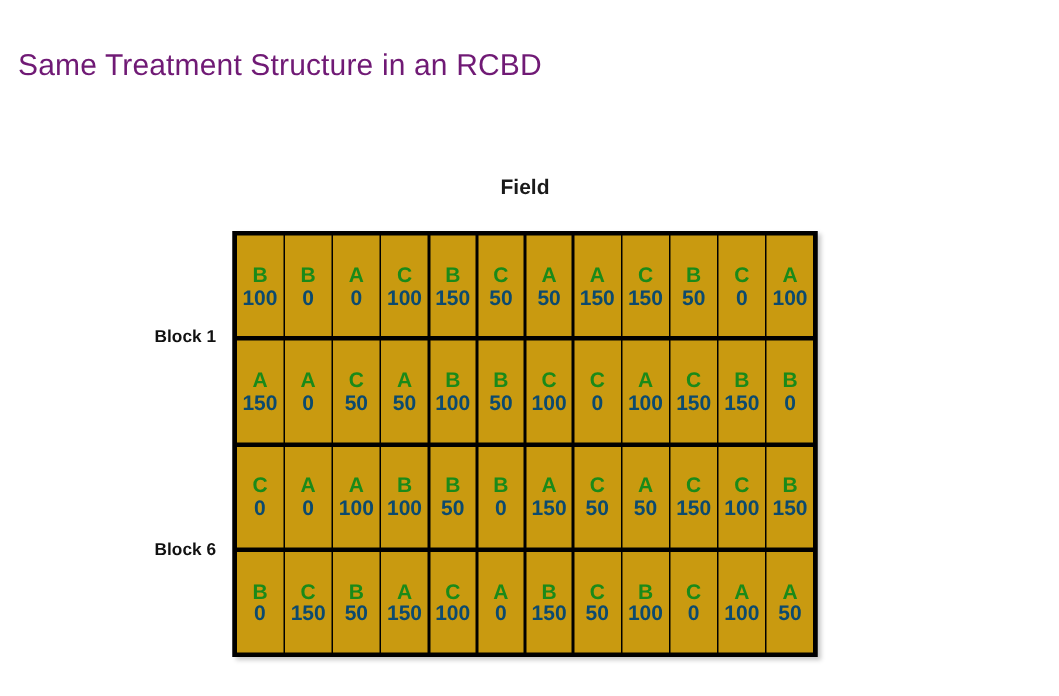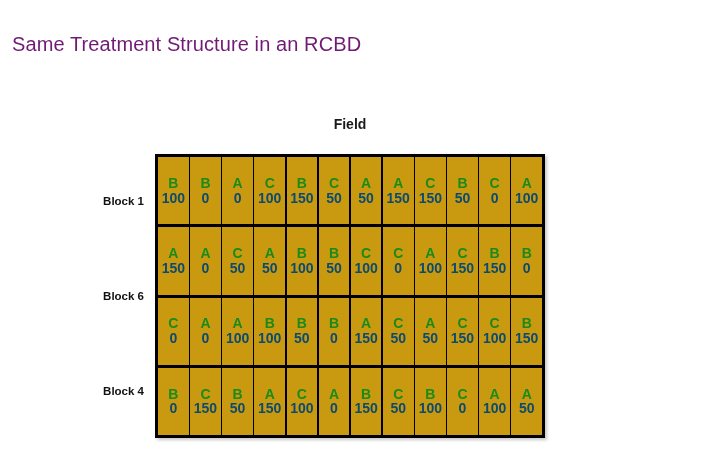--- a/index.html
+++ b/index.html
@@ -123,21 +123,20 @@
 
 <div id="slide-title">Same Treatment Structure in an RCBD</div>
 
 <div id="field-label">Field</div>
 
 <div id="plot-area">
 
   <div id="block-labels">
     <div class="block-label">Block 1</div>
     <div class="block-label">Block 6</div>
-    <div class="block-label">Block 4</div>
   </div>
 
   <div id="field-grid">
       <div class="block-row">
         <div class="plot-cell">
           <div class="trt">B</div>
           <div class="dose">100</div>
         </div>
         <div class="plot-cell">
           <div class="trt">B</div>

